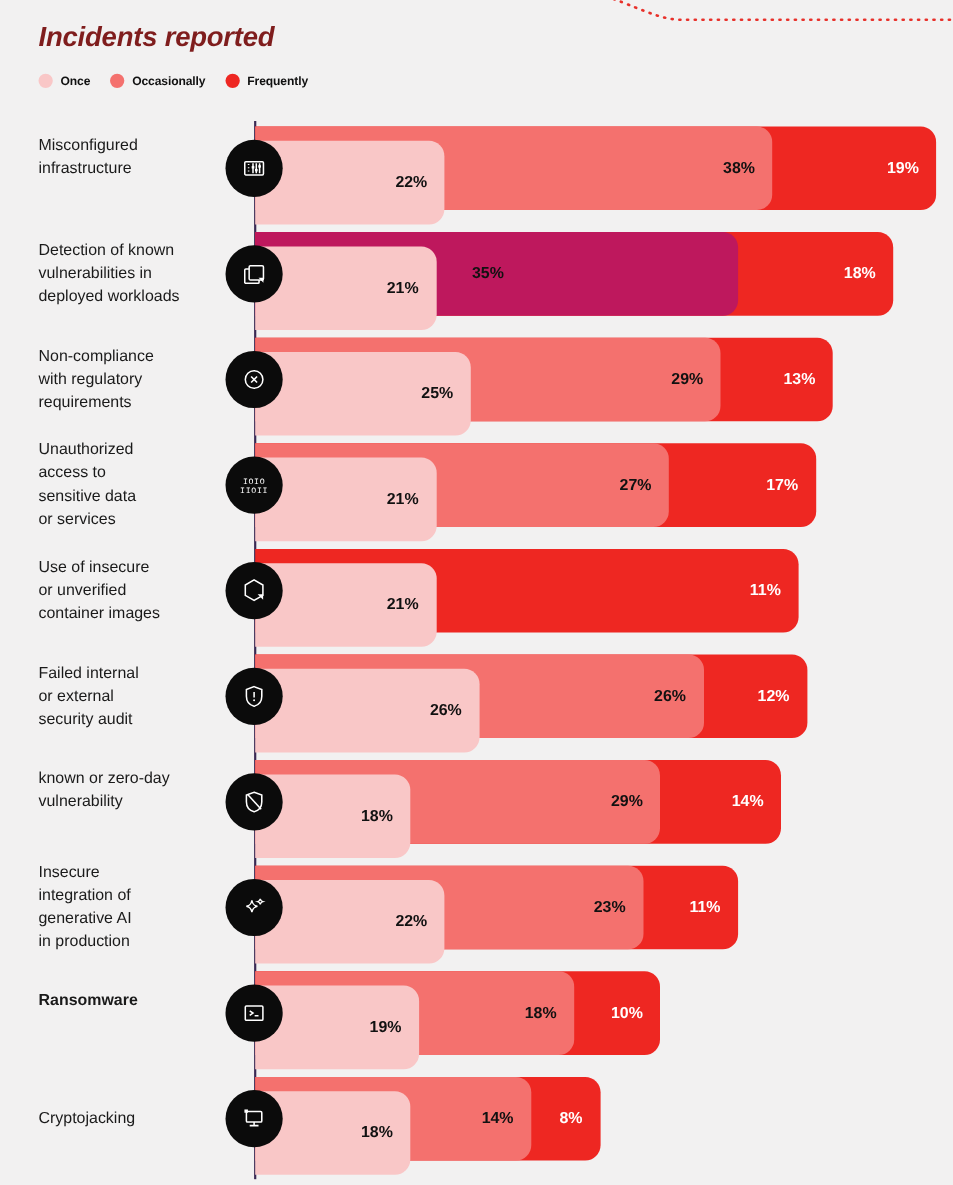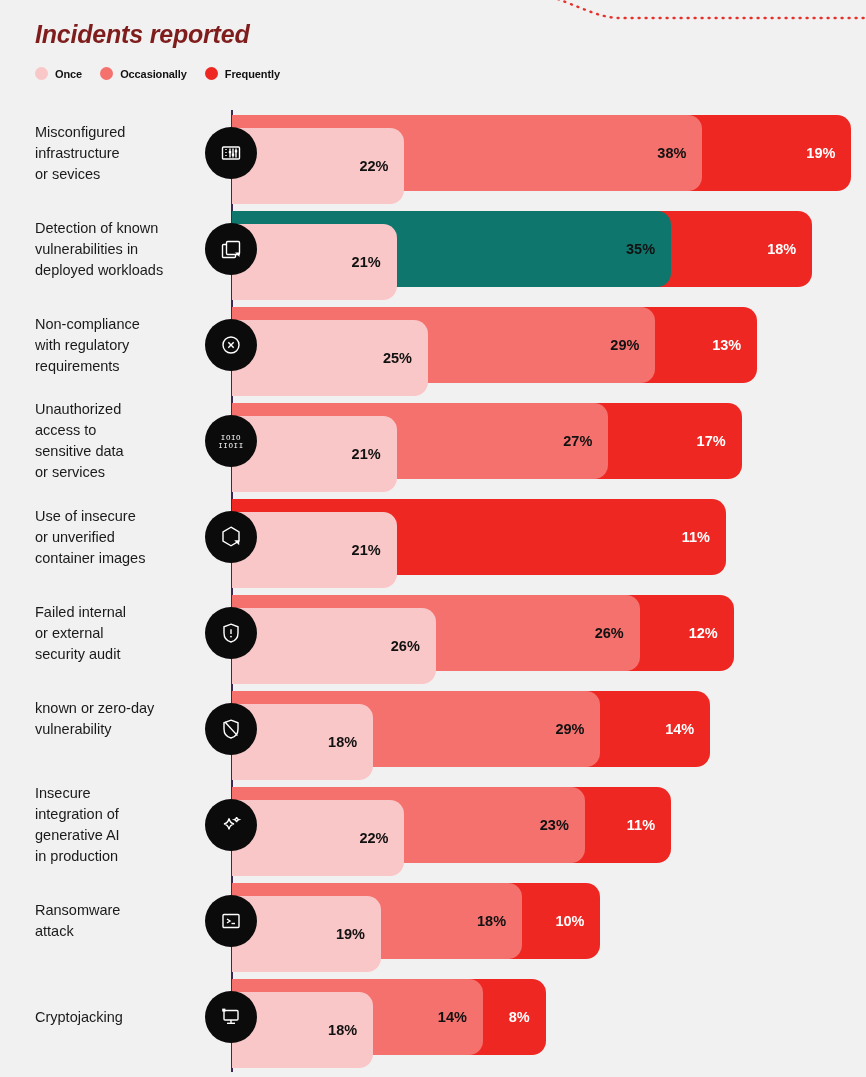--- a/index.html
+++ b/index.html
@@ -174,21 +174,20 @@
     </div>
   </div>
 
   <div class="plot">
     <div class="axis-line" style="background: rgb(59, 42, 84);"></div>
     <div id="rows-container">
         <div class="row" style="top: 10px; height: 76px;">
           <div class="row-label" style="top: 7px;">
             <div>Misconfigured</div>
             <div>infrastructure</div>
-            <div>or sevices</div>
           </div>
           <div class="bar" style="width: 619.36px;">
             <div class="seg seg-freq" style="width: 619.36px; background: rgb(238, 39, 34);">
               <span class="seg-label lbl-light">19%</span>
             </div>
             <div class="seg seg-occ" style="width: 470.4px; background: rgb(244, 113, 110);">
               <span class="seg-label lbl-dark">38%</span>
             </div>
             <div class="seg seg-once" style="width: 172.48px; background: rgb(249, 199, 199);">
               <span class="seg-label lbl-dark">22%</span>
@@ -212,21 +211,21 @@
         <div class="row" style="top: 106px; height: 76px;">
           <div class="row-label" style="top: 7px;">
             <div>Detection of known</div>
             <div>vulnerabilities in</div>
             <div>deployed workloads</div>
           </div>
           <div class="bar" style="width: 580.16px;">
             <div class="seg seg-freq" style="width: 580.16px; background: rgb(238, 39, 34);">
               <span class="seg-label lbl-light">18%</span>
             </div>
-            <div class="seg seg-occ" style="width: 439.04px; background: #0f766e;">
+            <div class="seg seg-occ" style="width: 439.04px; background: #be185d; justify-content: center;">
               <span class="seg-label lbl-dark">35%</span>
             </div>
             <div class="seg seg-once" style="width: 164.64px; background: rgb(249, 199, 199);">
               <span class="seg-label lbl-dark">21%</span>
             </div>
           </div>
           <div class="row-icon" style="top: 12px; background: rgb(11, 11, 11);">
             <svg width="24" height="24" viewBox="0 0 24 24" fill="none" stroke="#fff" stroke-width="1.4">
               <rect x="7.5" y="4.5" width="13" height="13" rx="1.2"></rect>
               <path d="M16.5 17.5v2a1 1 0 0 1-1 1H4.5a1 1 0 0 1-1-1V8.5a1 1 0 0 1 1-1h3"></path>
@@ -372,23 +371,22 @@
             </div>
           </div>
           <div class="row-icon" style="top: 12px; background: rgb(11, 11, 11);">
             <svg width="26" height="26" viewBox="0 0 26 26" fill="none" stroke="#fff" stroke-width="1.3">
               <path d="M11 6.5c.7 3.5 1.7 4.6 5 5.4-3.3.8-4.3 1.9-5 5.4-.7-3.5-1.7-4.6-5-5.4 3.3-.8 4.3-1.9 5-5.4z"></path>
               <path d="M18.6 5.2c.3 1.6.8 2.1 2.3 2.5-1.5.4-2 .9-2.3 2.5-.3-1.6-.8-2.1-2.3-2.5 1.5-.4 2-.9 2.3-2.5z"></path>
             </svg>
           </div>
         </div>
         <div class="row" style="top: 778px; height: 76px;">
-          <div class="row-label" style="top: 17px;">
+          <div class="row-label" style="top: 17px; font-weight: bold;">
             <div>Ransomware</div>
-            <div>attack</div>
           </div>
           <div class="bar" style="width: 368.48px;">
             <div class="seg seg-freq" style="width: 368.48px; background: rgb(238, 39, 34);">
               <span class="seg-label lbl-light">10%</span>
             </div>
             <div class="seg seg-occ" style="width: 290.08px; background: rgb(244, 113, 110);">
               <span class="seg-label lbl-dark">18%</span>
             </div>
             <div class="seg seg-once" style="width: 148.96px; background: rgb(249, 199, 199);">
               <span class="seg-label lbl-dark">19%</span>

